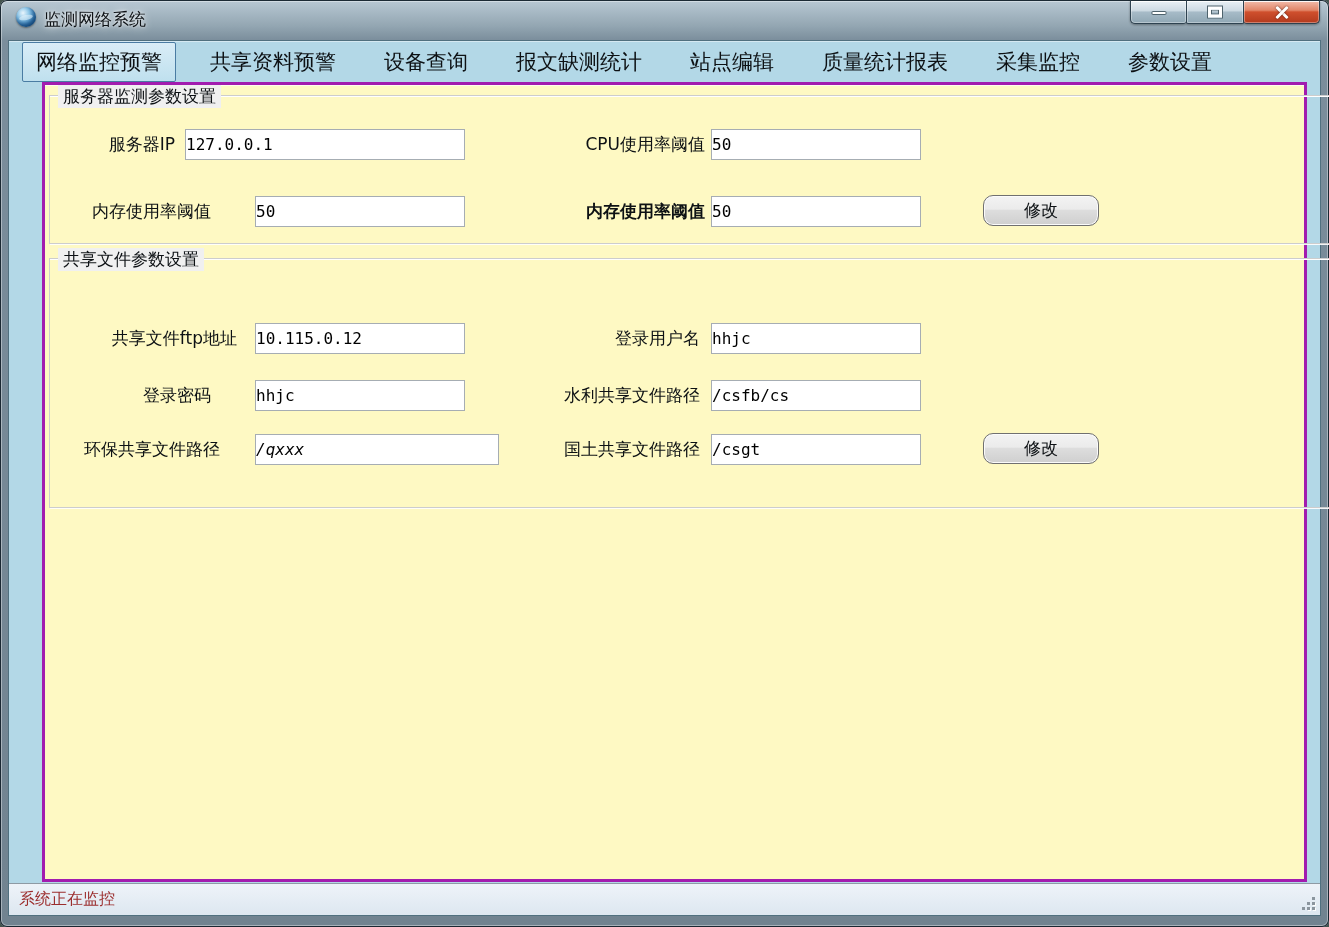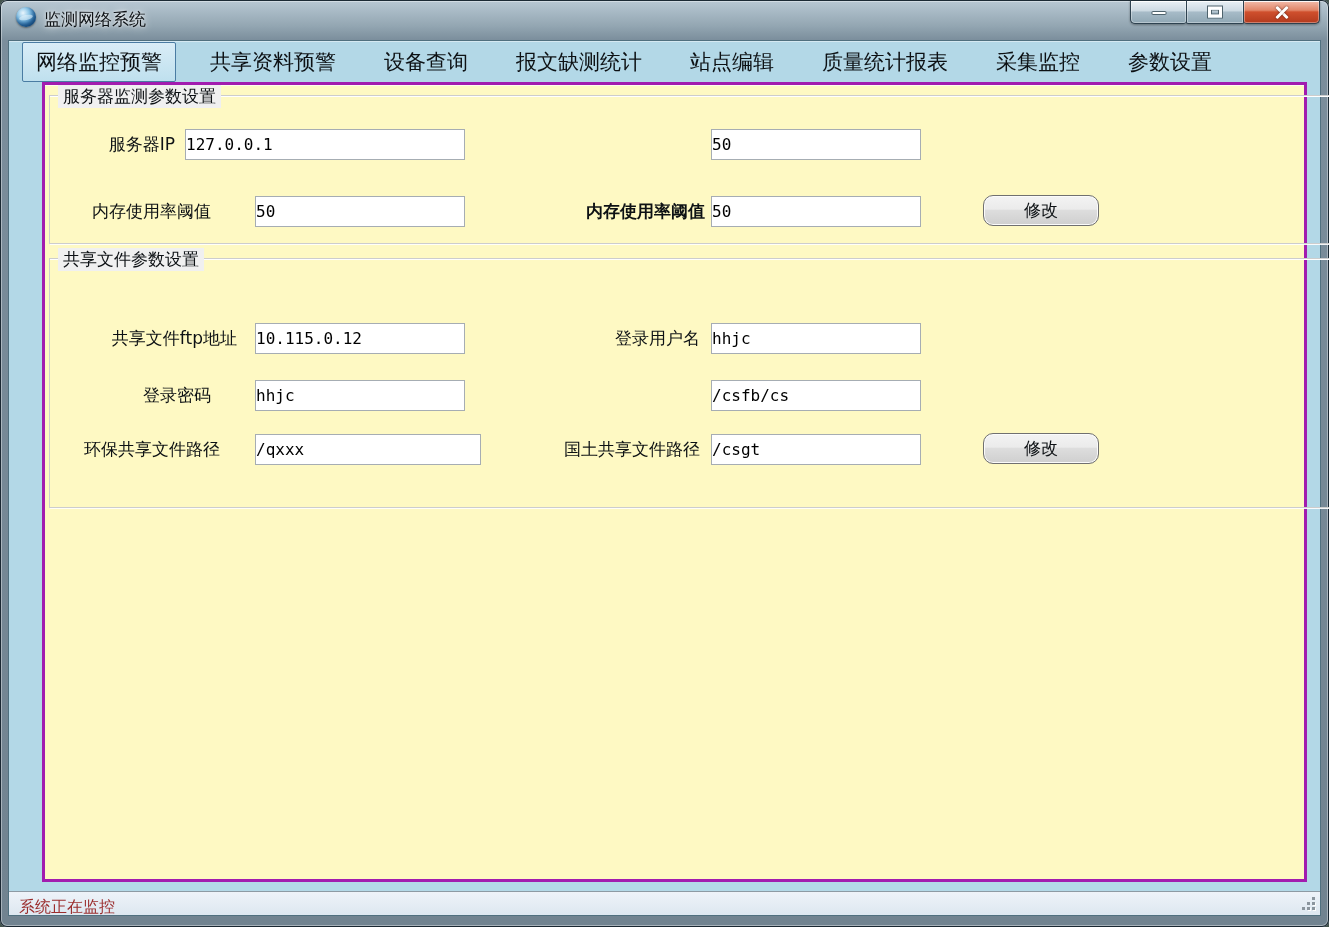--- a/index.html
+++ b/index.html
@@ -72,21 +72,21 @@
     font-family:"DejaVu Sans Mono","Liberation Mono",monospace; font-size:16px;
     padding:0 0; color:#000; }
 
   .btn { position:absolute; width:116px; height:31px; font-size:17px; color:#0d1114;
     font-family:"DejaVu Sans","Liberation Sans",sans-serif;
     border:1px solid #707070; border-radius:10px;
     background:linear-gradient(180deg,#f3f3f3 0%,#ebebeb 45%,#dddddd 50%,#cfcfcf 100%);
     box-shadow: inset 0 0 0 1px #fbfbfb; cursor:default; }
 
   
-  .statusbar { position:absolute; left:0; right:0; bottom:0; height:24px;
+  .statusbar { position:absolute; left:0; right:0; bottom:0; height:32px;
     background:linear-gradient(180deg,#eef3f9,#dde7f0); border-top:1px solid #8e9aa4; }
   .status-text { position:absolute; left:10px; top:5px; font-size:16px; color:#9b2d2d; white-space:nowrap; }
   .resize-grip { position:absolute; right:4px; bottom:4px; width:14px; height:14px; }
   .resize-grip::before { content:""; position:absolute; left:0; top:0; width:3px; height:3px;
     background:transparent;
     box-shadow: 10px 10px 0 #8b959e, 10px 5px 0 #8b959e, 5px 10px 0 #8b959e,
                 10px 0 0 #8b959e, 0 10px 0 #8b959e, 5px 5px 0 #8b959e,
                 11px 11px 0 #fdfdfd, 11px 6px 0 #fdfdfd, 6px 11px 0 #fdfdfd; }
 </style>
 </head>
@@ -125,20 +125,21 @@
 
     <div class="tabpage">
 
       <div class="groupbox" style="left:4px; top:10px; width:1289px; height:149px;">
         <div class="gb-title">服务器监测参数设置</div>
       </div>
 
       <div class="field-label" style="left:20px; top:44px; width:110px;">服务器IP</div>
       <input class="textbox" style="left: 140px; top: 44px; width: 280px;" value="127.0.0.1">
 
+      <div class="field-label" style="left:490px; top:44px; width:170px;">CPU使用率阈值</div>
       <input class="textbox" style="left: 666px; top: 44px; width: 210px;" value="50">
 
       <div class="field-label" style="left:20px; top:111px; width:146px;">内存使用率阈值</div>
       <input class="textbox" style="left: 210px; top: 111px; width: 210px;" value="50">
 
       <div class="field-label" style="left:490px; top:111px; width:170px;font-weight:bold;">内存使用率阈值</div>
       <input class="textbox" style="left: 666px; top: 111px; width: 210px;" value="50">
 
       <button class="btn" style="left:938px; top:110px;">修改</button>
 
@@ -148,24 +149,25 @@
 
       <div class="field-label" style="left:20px; top:238px; width:172px;">共享文件ftp地址</div>
       <input class="textbox" style="left: 210px; top: 238px; width: 210px;" value="10.115.0.12">
 
       <div class="field-label" style="left:490px; top:238px; width:165px;">登录用户名</div>
       <input class="textbox" style="left: 666px; top: 238px; width: 210px;" value="hhjc">
 
       <div class="field-label" style="left:20px; top:295px; width:146px;">登录密码</div>
       <input class="textbox" style="left: 210px; top: 295px; width: 210px;" value="hhjc">
 
+      <div class="field-label" style="left:490px; top:295px; width:165px;">水利共享文件路径</div>
       <input class="textbox" style="left: 666px; top: 295px; width: 210px;" value="/csfb/cs">
 
       <div class="field-label" style="left:20px; top:349px; width:155px;">环保共享文件路径</div>
-      <input class="textbox" style="left: 210px; top: 349px; width: 226px;" value="/qxxx">
+      <input class="textbox" style="left: 210px; top: 349px; width: 244px; font-style: italic;" value="/qxxx">
 
       <div class="field-label" style="left:490px; top:349px; width:165px;">国土共享文件路径</div>
       <input class="textbox" style="left: 666px; top: 349px; width: 210px;" value="/csgt">
 
       <button class="btn" style="left:938px; top:348px;">修改</button>
     </div>
 
     <div class="statusbar">
       <div class="status-text">系统正在监控</div>
       <div class="resize-grip"></div>

